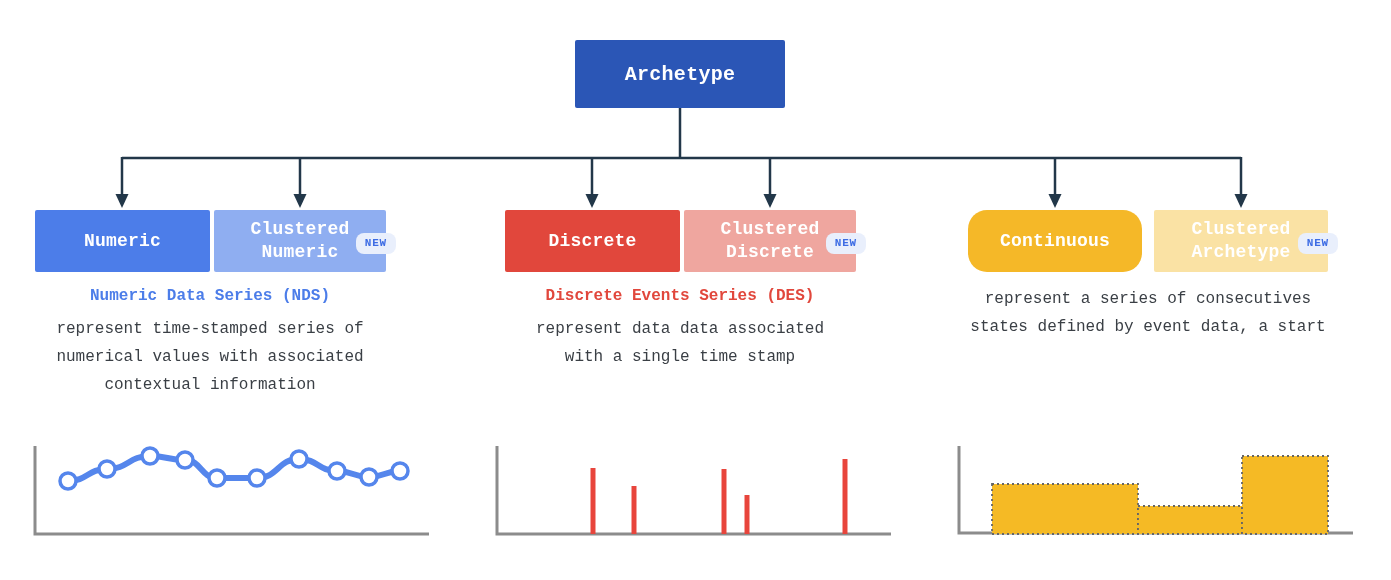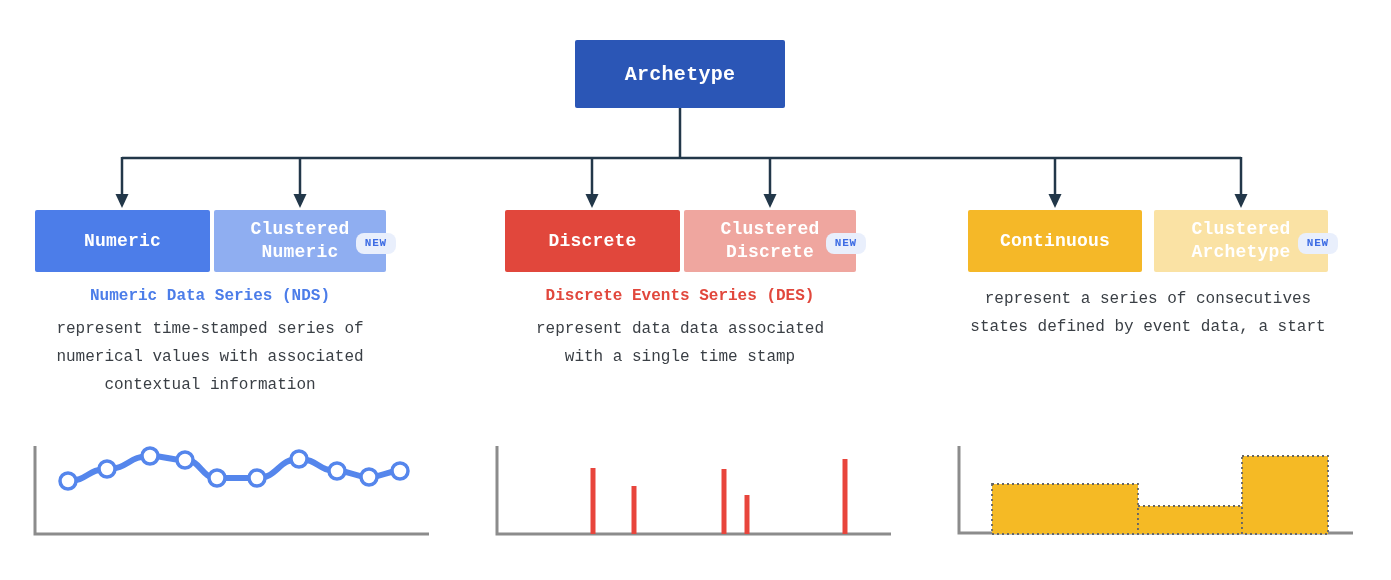--- a/index.html
+++ b/index.html
@@ -19,21 +19,21 @@
   .box{
     width:175px;height:62px;color:#fff;font-size:18px;font-weight:bold;
     display:flex;align-items:center;justify-content:center;text-align:center;
     line-height:23px;border-radius:2px;letter-spacing:.2px;
   }
   .box.clustered{position:relative;width:172px;}
   .col-numeric .box.primary{background:var(--box-blue);text-align:right;}
   .col-numeric .box.clustered{background:var(--box-blue-light);}
   .col-discrete .box.primary{background:var(--box-red);}
   .col-discrete .box.clustered{background:var(--box-red-light);}
-  .col-continuous .box.primary{background:var(--box-yellow);}
+  .col-continuous .box.primary{background:var(--box-yellow);border-radius:19px;}
   .col-continuous .box.clustered{background:var(--box-yellow-light);}
   .col-continuous .box-row{gap:12px;}
   .col-continuous .box{width:174px;}
   .new-badge{
     position:absolute;top:-13px;right:-10px;background:var(--badge-bg);
     color:var(--badge-text);font-size:11px;font-weight:bold;letter-spacing:.8px;
     padding:5px 9px;border-radius:8px;line-height:1;margin-top:36px;
   }
   .desc{position:absolute;top:285px;width:380px;text-align:center;}
   .desc .heading{font-size:16px;font-weight:bold;margin-bottom:8px;line-height:22px;}

